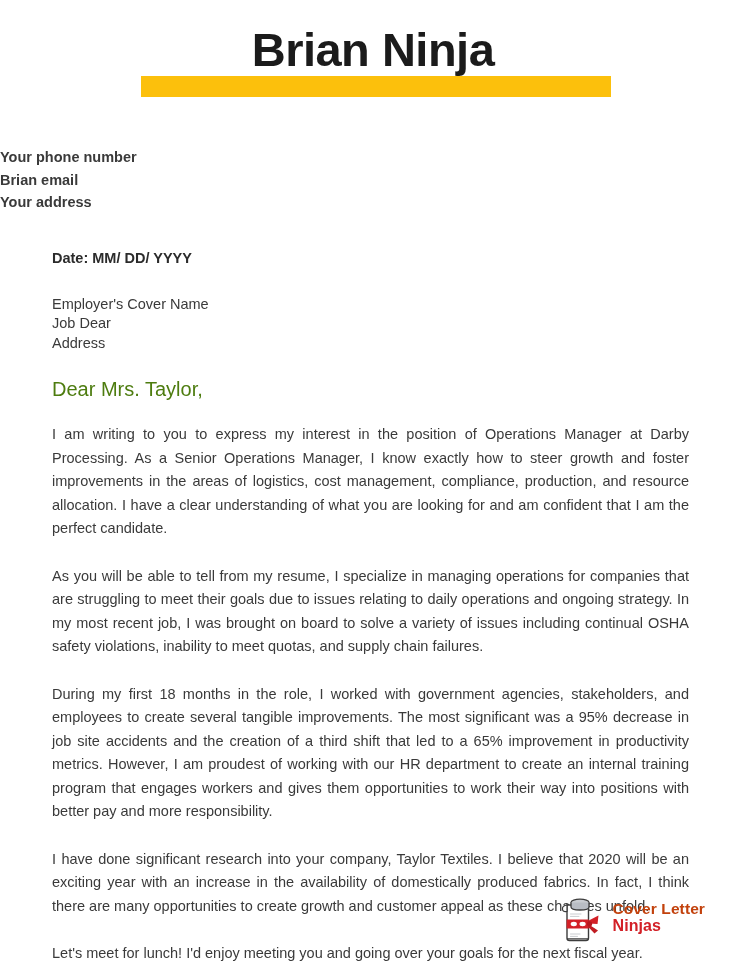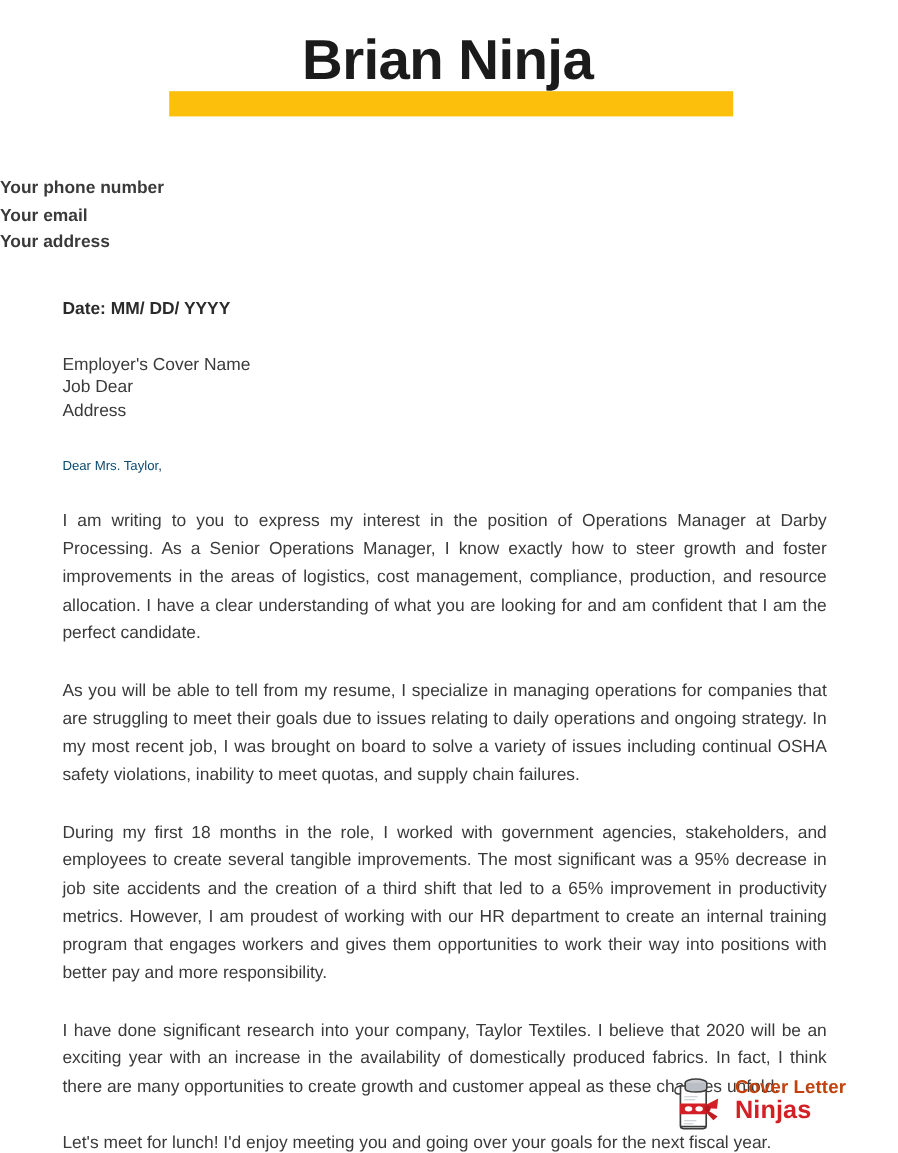--- a/index.html
+++ b/index.html
@@ -79,23 +79,23 @@
   .recipient {
     margin-top: 27px;
   }
   .recipient-line {
     font-size: 14.5px;
     line-height: 19.5px;
     color: #3a3a3a;
   }
   .salutation {
     margin-top: 26px;
-    font-size: 11px;
+    font-size: 20px;
     line-height: 20px;
-    color: #0c4a6e;
+    color: #4d7c0f;
   }
   .para {
     margin-top: 24px;
     font-size: 14.5px;
     line-height: 23.5px;
     text-align: justify;
     color: #3a3a3a;
   }
   .closing-line {
     margin-top: 24px;
@@ -124,39 +124,39 @@
     justify-content: center;
     line-height: 1.05;
   }
   .logo-top {
     font-size: 15.5px;
     font-weight: bold;
     color: #c2410c;
     letter-spacing: 0.1px;
   }
   .logo-bottom {
-    font-size: 21px;
+    font-size: 16px;
     font-weight: bold;
     color: #D32027;
     letter-spacing: 0.1px;
   }
 </style>
 </head>
 <body>
 
 <div class="page">
 
   <div class="header">
     <div class="name-bar"></div>
     <h1 class="name-title">Brian Ninja</h1>
   </div>
 
   <div class="contact">
     <div class="contact-line">Your phone number</div>
-    <div class="contact-line">Your email</div>
+    <div class="contact-line">Brian email</div>
     <div class="contact-line">Your address</div>
   </div>
 
   <div class="letter">
 
     <div class="date-line">Date: MM/ DD/ YYYY</div>
 
     <div class="recipient">
       <div class="recipient-line">Employer's Cover Name</div>
       <div class="recipient-line">Job Dear</div>

